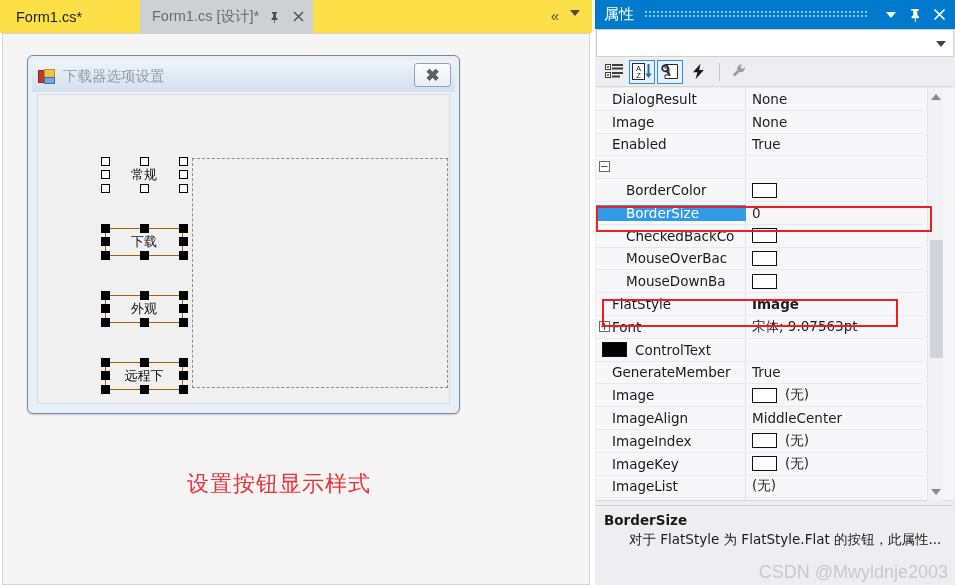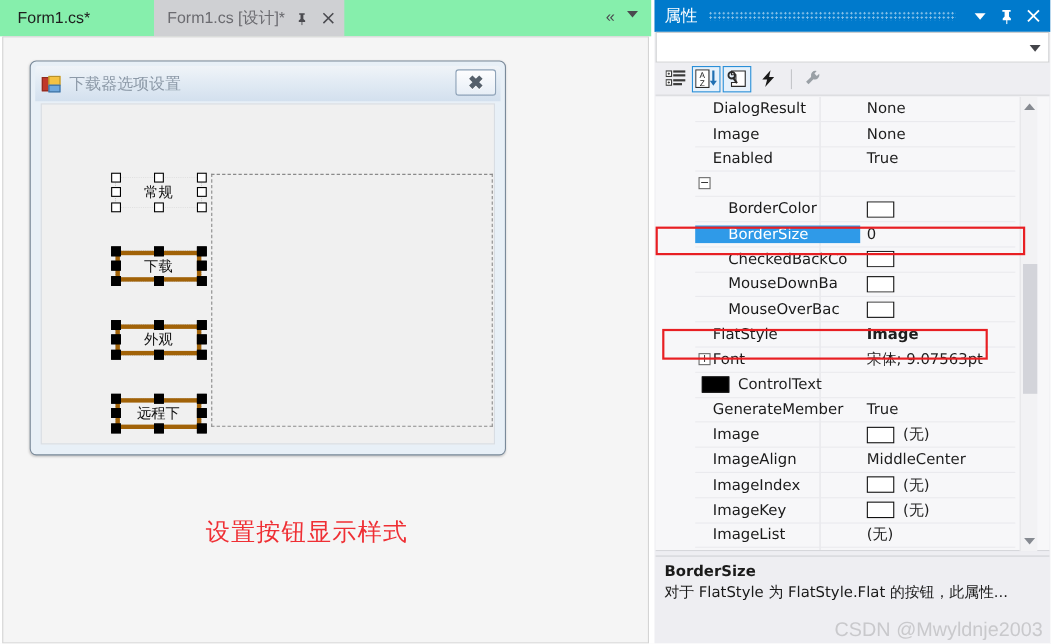--- a/index.html
+++ b/index.html
@@ -12,21 +12,21 @@
   }
   #root { position: relative; width: 955px; height: 585px; }
 
   
   #editor-pane {
     position: absolute; left: 0; top: 0; width: 592px; height: 585px;
     background: #ffffff;
   }
   #tabstrip {
     position: absolute; left: 0; top: 0; width: 592px; height: 33px;
-    background: #86efac;
+    background: #fde047;
   }
   .tab {
     position: absolute; top: 0; height: 33px;
     display: flex; align-items: center;
     font-size: 14.5px;
     padding: 0 12px;
     color: #1e1e1e;
     white-space: nowrap;
   }
   .tab.inactive { left: 4px; background: transparent; color: #1e1e1e; }
@@ -103,21 +103,21 @@
     position: absolute; left: 9px; top: 38px; right: 9px; bottom: 9px;
     background: #f0f0f0; border: 1px solid #d8dde3;
   }
 
   
   .dbtn-wrap { position: absolute; }
   .dbtn {
     position: absolute; left: 4px; top: 4px;
     width: 78px; height: 28px;
     background: #f0f0f0;
-    border: 4px solid #a16207;
+    border: 1px solid #a16207;
     display: flex; align-items: center; justify-content: center;
     font-family: "DejaVu Sans","Liberation Sans",sans-serif;
     font-size: 13px; color: #101010;
   }
   .dbtn.noborder { border: 1px solid transparent; }
   .selrect {
     position: absolute; left: 4px; top: 4px; width: 78px; height: 28px;
     border: 1px dotted #444;
   }
   .handle { position: absolute; width: 9px; height: 9px; }
@@ -193,21 +193,21 @@
   #grid {
     position: absolute; left: 1px; top: 88px; width: 358px; height: 413px;
     background: #f7f7f9; overflow: hidden;
     border-bottom: 1px solid #d6d7db;
   }
   #grid-rows { position: absolute; left: 0; top: 0; width: 327px; }
   .prow {
     position: relative; height: 22.8px; display: flex; align-items: center;
     border-bottom: 1px solid #eaeaee;
     font-family: "DejaVu Sans","Liberation Sans",sans-serif;
-    font-size: 13.5px; color: #1e1e1e; margin-left: 36px;
+    font-size: 13.5px; color: #1e1e1e;
   }
   .prow .pname {
     width: 150px; flex: 0 0 150px; padding-left: 16px;
     overflow: hidden; white-space: nowrap; color: #1a1a1a;
   }
   .prow.indent .pname { padding-left: 30px; }
   .prow .pval {
     flex: 1 1 auto; padding-left: 6px; display: flex; align-items: center;
     overflow: hidden; white-space: nowrap;
   }
@@ -258,20 +258,21 @@
     background: #eeeef2; border-top: 1px solid #d0d1d5;
     padding: 6px 8px;
   }
   #desc-title {
     font-size: 13.5px; font-weight: bold; color: #1a1a1a;
     font-family: "DejaVu Sans","Liberation Sans",sans-serif;
   }
   #desc-body {
     margin-top: 3px; font-size: 13.5px; color: #1a1a1a; line-height: 1.25;
     font-family: "DejaVu Sans","Liberation Sans",sans-serif;
+    margin-left: 25px;
   }
   #watermark {
     position: absolute; right: 6px; bottom: 1px;
     font-size: 18px; color: #c9c9cc;
     font-family: "Liberation Sans", sans-serif;
     white-space: nowrap;
   }
 </style>
 </head>
 <body>
@@ -489,27 +490,27 @@
               <span>0</span>
             </span>
           </div>
           <div class="prow indent">
             <span class="pname">CheckedBackCo</span>
             <span class="pval">
               <span class="colorbox"></span>
             </span>
           </div>
           <div class="prow indent">
+            <span class="pname">MouseOverBac</span>
+            <span class="pval">
+              <span class="colorbox"></span>
+            </span>
+          </div>
+          <div class="prow indent">
             <span class="pname">MouseDownBa</span>
-            <span class="pval">
-              <span class="colorbox"></span>
-            </span>
-          </div>
-          <div class="prow indent">
-            <span class="pname">MouseOverBac</span>
             <span class="pval">
               <span class="colorbox"></span>
             </span>
           </div>
           <div class="prow bold">
             <span class="pname">FlatStyle</span>
             <span class="pval">
               <span>Image</span>
             </span>
           </div>

